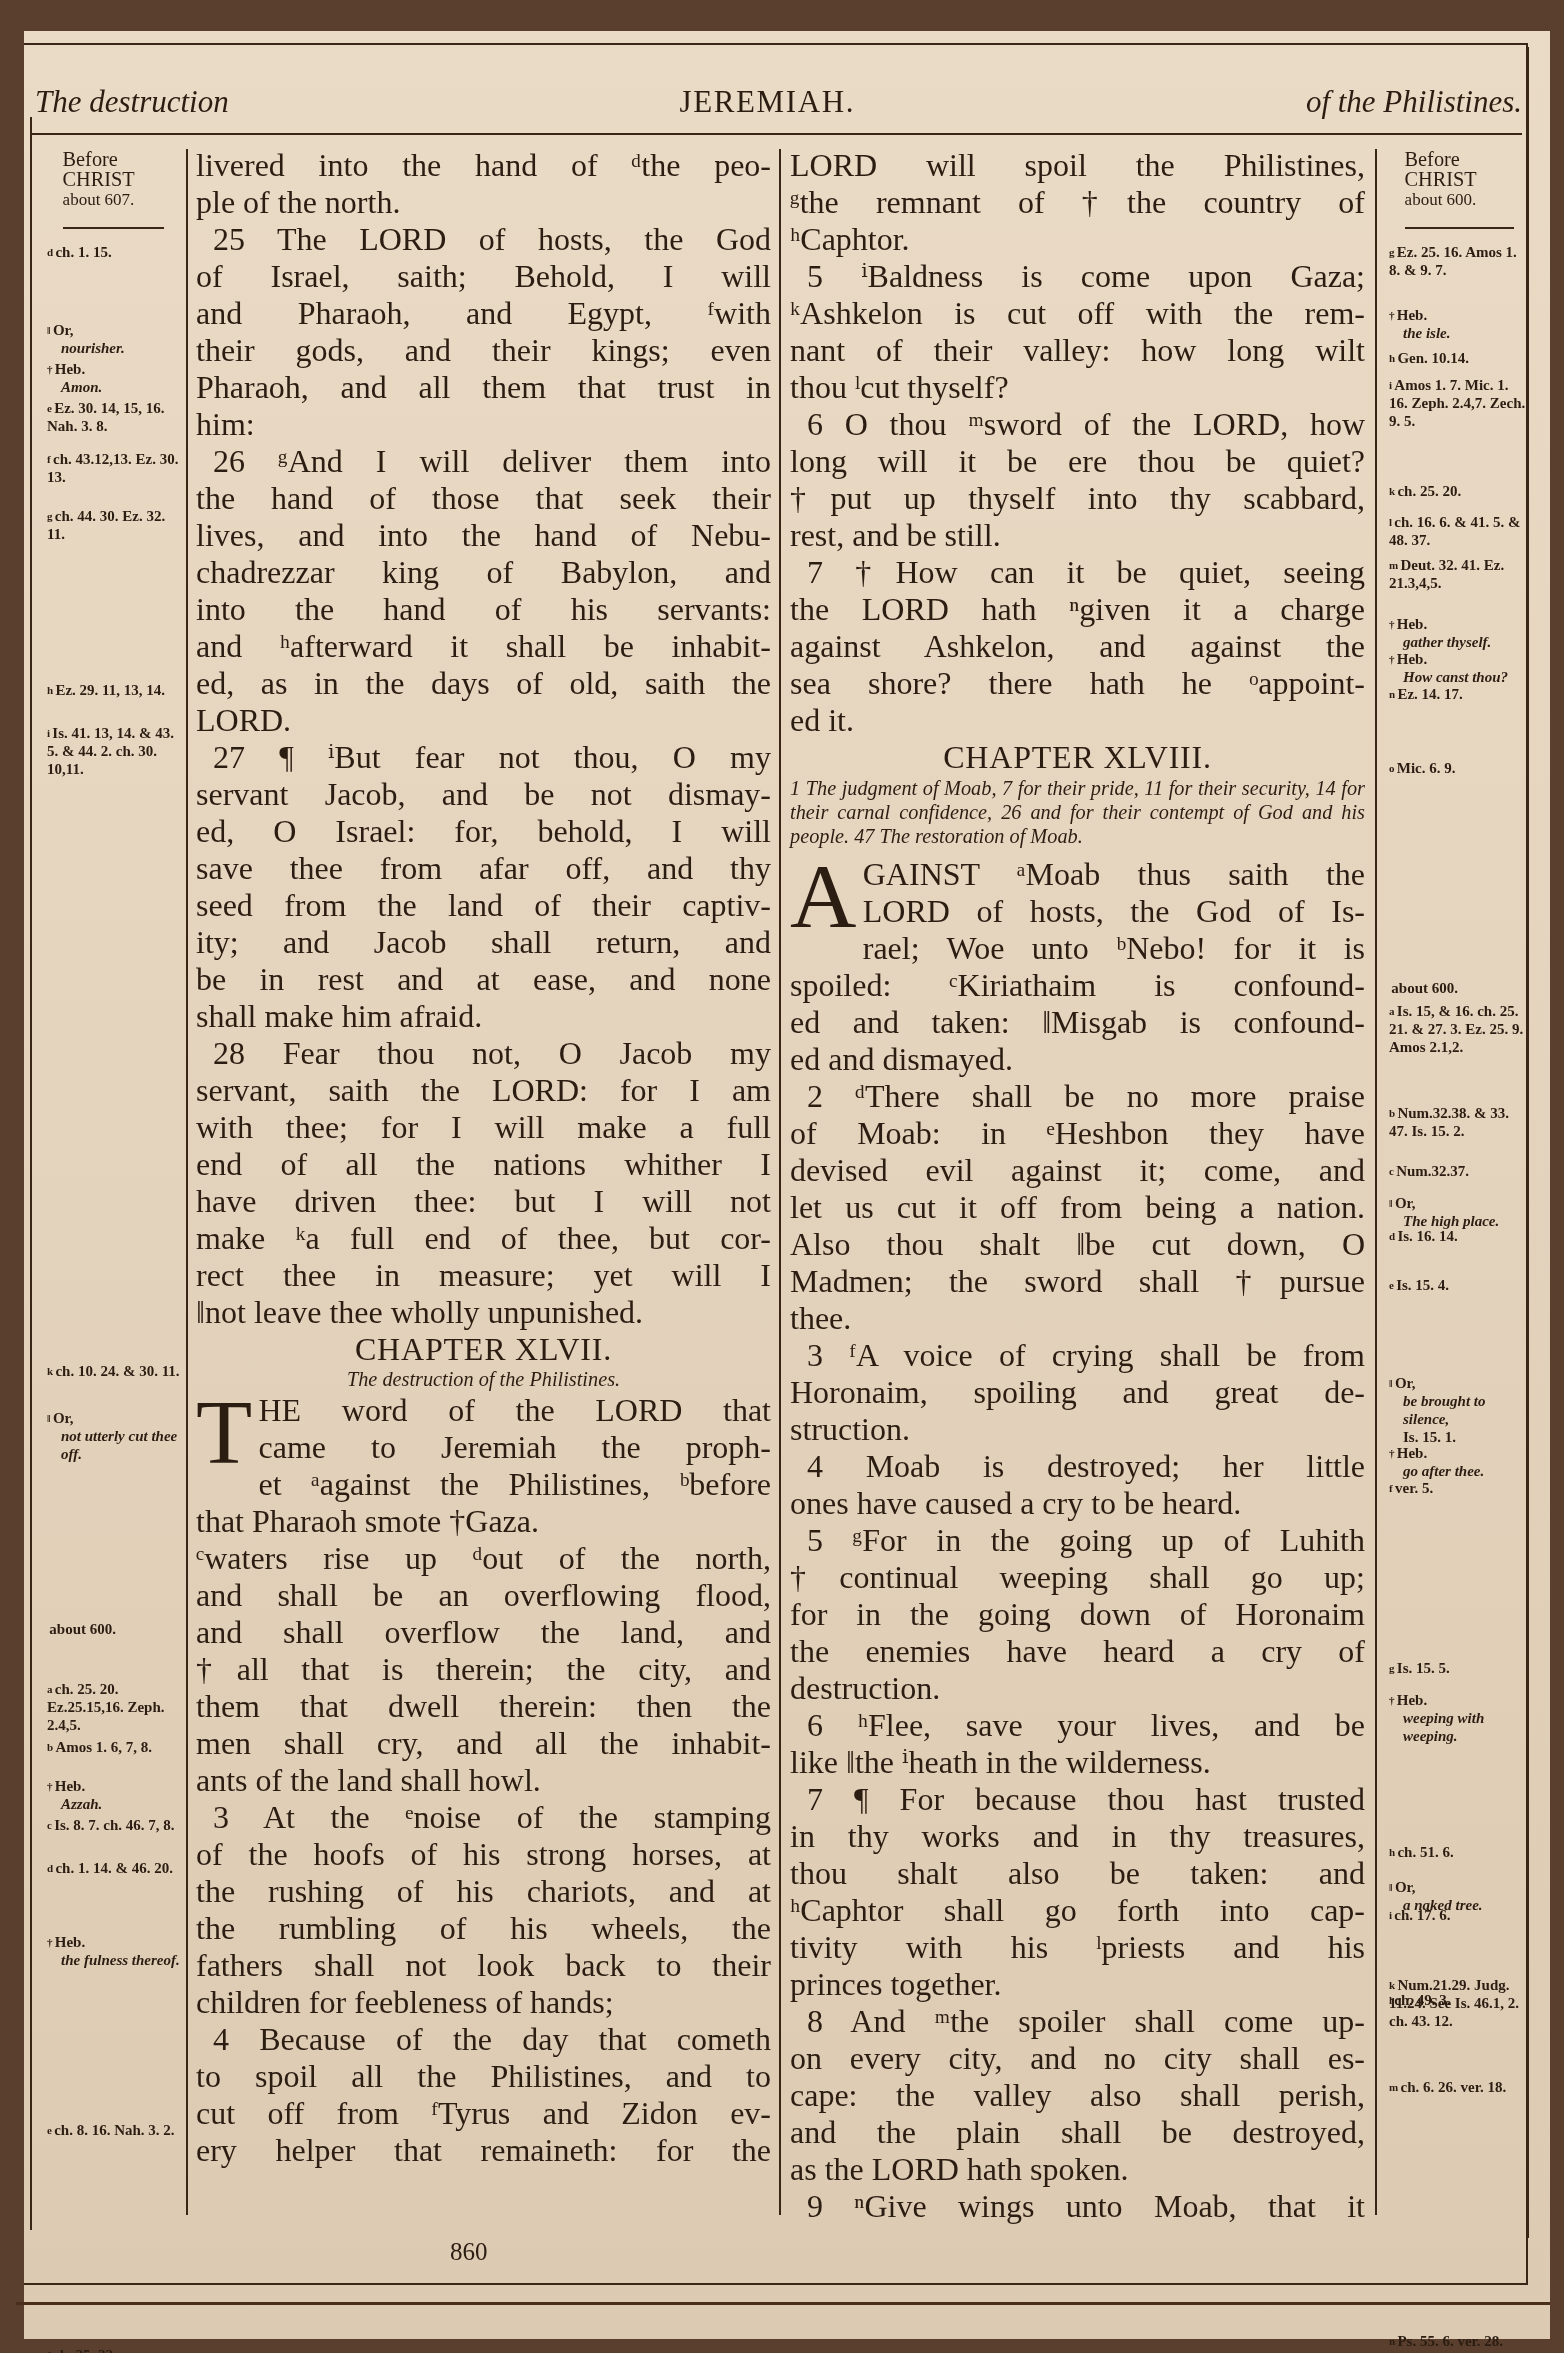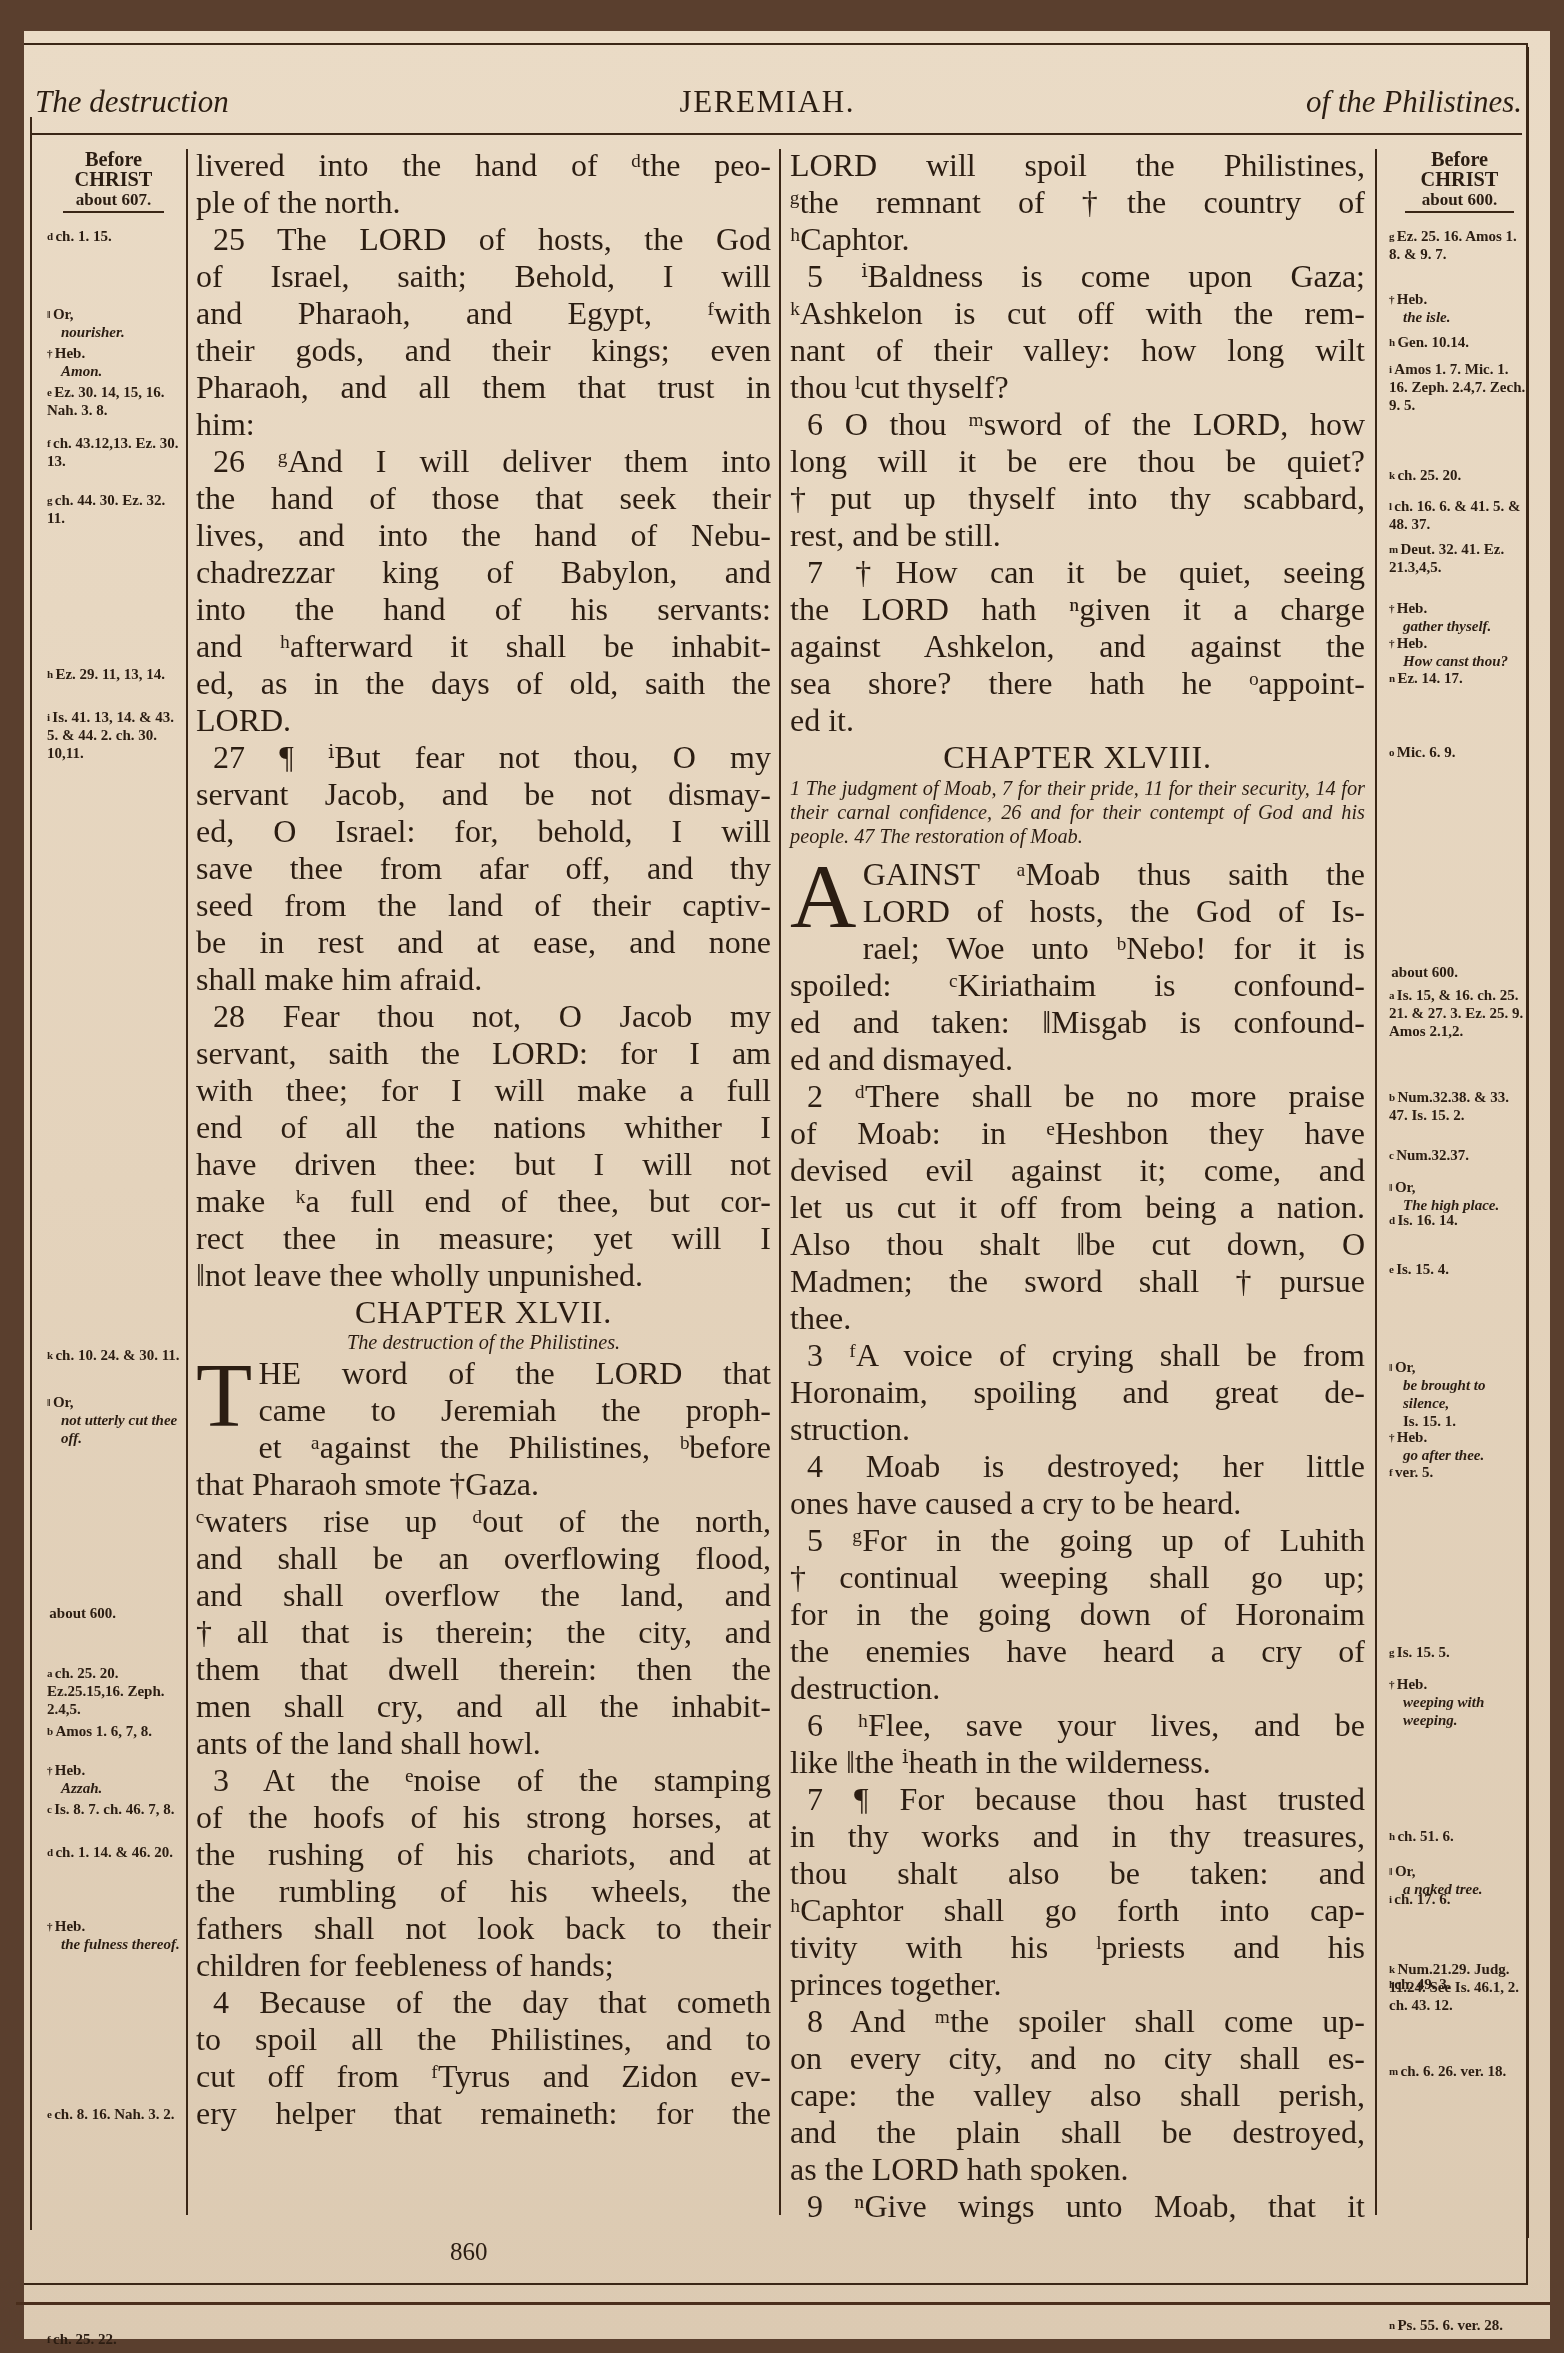--- a/index.html
+++ b/index.html
@@ -35,22 +35,22 @@
   .bottom-rule {
     position: absolute; left: 15.6px; top: 2302px; width: 1534px; height: 3.1px; background: #4a2e1c;
   }
 
   .margin {
     position: absolute; top: 149px; font-size: 15px; line-height: 18px; font-weight: bold;
   }
   .margin.left { left: 47px; width: 133px; }
   .margin.right { left: 1389px; width: 141px; }
   .bc {
-    text-align: center; font-weight: bold; font-size: 20.3px; line-height: 20.3px;
-    padding-bottom: 1px; border-bottom: 2.3px solid #3a2616; margin: 0 15.6px 14px 15.6px;
+    font-weight: normal; font-size: 20.3px; line-height: 20.3px;
+    padding-bottom: 17px; border-bottom: 2.3px solid #3a2616; margin: 0 15.6px 14px 15.6px;
   }
   .bc .small { font-size: 17px; }
   .note { position: absolute; left: 0; width: 100%; }
   .note .mk { font-size: 11px; vertical-align: top; margin-right: 2.3px; }
   .note i { font-weight: bold; }
   .note .ind { padding-left: 14px; display: block; }
 
   .col-rule { position: absolute; width: 1.6px; background: #3a2616; }
 
   .col {
@@ -172,20 +172,21 @@
       <span class="line">chadrezzar king of Babylon, and</span>
       <span class="line">into the hand of his servants:</span>
       <span class="line">and ʰafterward it shall be inhabit-</span>
       <span class="line">ed, as in the days of old, saith the</span>
       <span class="line last">LORD.</span>
       <span class="line ind">27 ¶ ⁱBut fear not thou, O my</span>
       <span class="line">servant Jacob, and be not dismay-</span>
       <span class="line">ed, O Israel: for, behold, I will</span>
       <span class="line">save thee from afar off, and thy</span>
       <span class="line">seed from the land of their captiv-</span>
+      <span class="line">ity; and Jacob shall return, and</span>
       <span class="line">be in rest and at ease, and none</span>
       <span class="line last">shall make him afraid.</span>
       <span class="line ind">28 Fear thou not, O Jacob my</span>
       <span class="line">servant, saith the LORD: for I am</span>
       <span class="line">with thee; for I will make a full</span>
       <span class="line">end of all the nations whither I</span>
       <span class="line">have driven thee: but I will not</span>
       <span class="line">make ᵏa full end of thee, but cor-</span>
       <span class="line">rect thee in measure; yet will I</span>
       <span class="line last">‖not leave thee wholly unpunished.</span>

